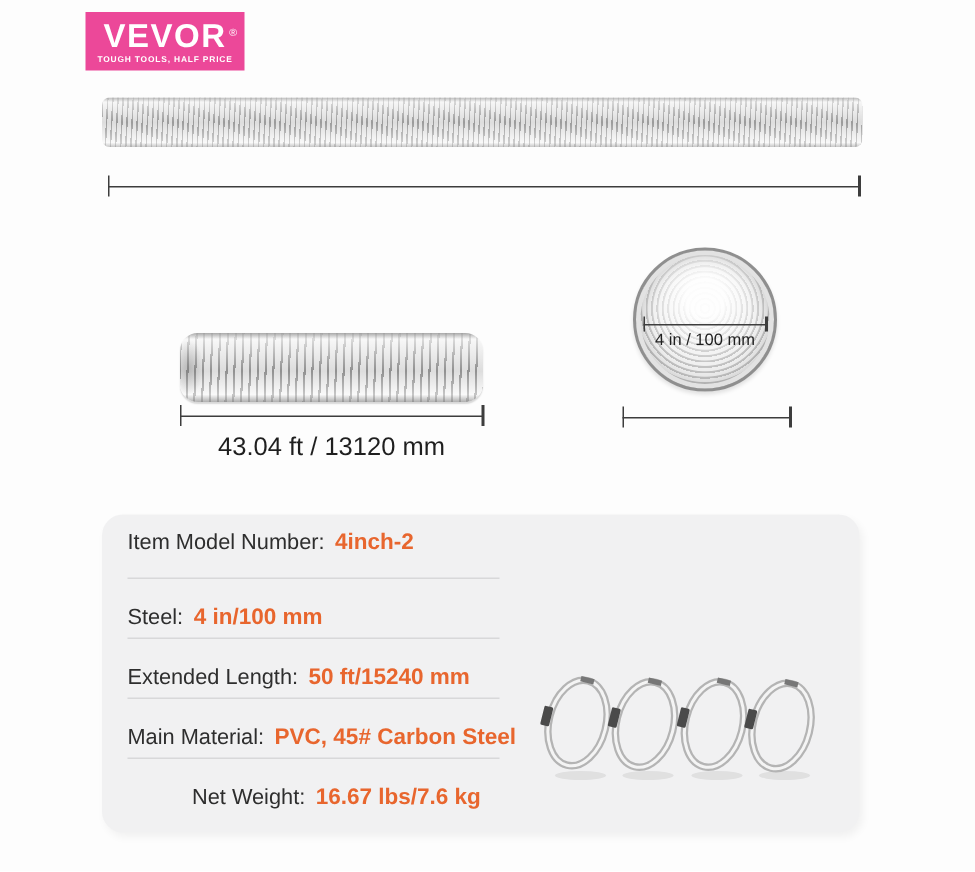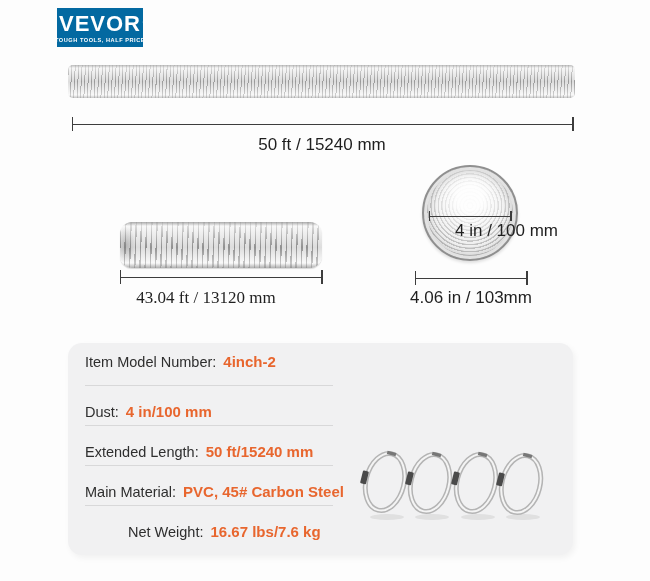--- a/index.html
+++ b/index.html
@@ -5,22 +5,22 @@
   html,body { margin:0; padding:0; background:#fff; }
   .canvas {
     position:relative; width:650px; height:581px; overflow:hidden;
     background:#fdfdfd;
     font-family:"Liberation Sans", sans-serif;
     -webkit-font-smoothing:antialiased;
   }
 
   
   .logo {
-    position:absolute; left:57px; top:8px; width:86px; height:39px;
-    background:#0369a1; color:#fff; text-align:center;
+    position:absolute; left:57px; top:8px; width:106px; height:39px;
+    background:#ec4899; color:#fff; text-align:center;
     display:flex; flex-direction:column; justify-content:center; align-items:center;
   }
   .logo .name { font-size:22px; font-weight:bold; letter-spacing:1px; line-height:22px; position:relative; }
   .logo .reg { font-size:7px; position:absolute; top:-1px; right:-8px; font-weight:normal; }
   .logo .tagline { font-size:5.6px; font-weight:bold; letter-spacing:.55px; margin-top:2px; white-space:nowrap; }
 
   
   .hose-long {
     position:absolute; left:68px; top:65px; width:507px; height:33px; border-radius:5px;
     background:
@@ -51,21 +51,21 @@
   
   .dimline { position:absolute; height:0; border-top:1.6px solid #3d3d3d; }
   .dimline::before, .dimline::after {
     content:""; position:absolute; top:-7.8px; width:1.6px; height:14px; background:#3d3d3d;
   }
   .dimline::before { left:-.5px; } .dimline::after { right:-.5px; }
   .dimline.small { border-top-width:1.4px; }
   .dimline.small::before, .dimline.small::after { top:-5.7px; height:10px; width:1.4px; }
 
   .dim-label { position:absolute; color:#1f1f1f; font-size:17px; text-align:center; white-space:nowrap; }
-  .dim-label.inner { font-size:17px;margin-left:33px; }
+  .dim-label.inner { font-size:11px; }
 
   
   .panel {
     position:absolute; left:68px; top:343px; width:505px; height:212px;
     background:#F1F1F2; border-radius:14px;
     box-shadow:2px 3px 6px rgba(0,0,0,.05);
   }
   .spec-row { position:absolute; left:17px; width:300px; display:flex; align-items:baseline; white-space:nowrap; }
   .spec-row .label { font-size:14.5px; color:#2e2e2e; }
   .spec-row .value { font-size:15px; font-weight:bold; color:#E8662E; margin-left:7px; }
@@ -83,42 +83,40 @@
 
   <div class="logo">
     <div class="name">
       <span>VEVOR</span><span class="reg">®</span>
     </div>
     <div class="tagline">TOUGH TOOLS, HALF PRICE</div>
   </div>
 
   <div class="hose-long"></div>
   <div class="dimline" style="left:72px; top:124px; width:501px;"></div>
-  <div class="dim-label" style="left:172px; top:135px; width:300px;">50 ft / 15240 mm</div>
 
   <div class="hose-short"></div>
   <div class="dimline" style="left:120px; top:277px; width:202px;"></div>
-  <div class="dim-label" style="left:56px; top:288px; width:300px;font-family:Liberation Serif, serif;">43.04 ft / 13120 mm</div>
+  <div class="dim-label" style="left:71px; top:288px; width:300px;">43.04 ft / 13120 mm</div>
 
   <div class="hose-end"></div>
   <div class="dimline small" style="left:429px; top:216px; width:82px;"></div>
   <div class="dim-label inner" style="left:422px; top:221px; width:96px;">4 in / 100 mm</div>
   <div class="dimline" style="left:415px; top:278px; width:112px;"></div>
-  <div class="dim-label" style="left:321px; top:288px; width:300px;">4.06 in / 103mm</div>
 
   <div class="panel">
 
     <div class="spec-row" style="top:10px;">
       <span class="label">Item Model Number:</span>
       <span class="value">4inch-2</span>
     </div>
     <div class="divider" style="top:42px;"></div>
 
     <div class="spec-row" style="top:60px;">
-      <span class="label">Dust:</span>
+      <span class="label">Steel:</span>
       <span class="value">4 in/100 mm</span>
     </div>
     <div class="divider" style="top:82px;"></div>
 
     <div class="spec-row" style="top:100px;">
       <span class="label">Extended Length:</span>
       <span class="value">50 ft/15240 mm</span>
     </div>
     <div class="divider" style="top:122px;"></div>
 

